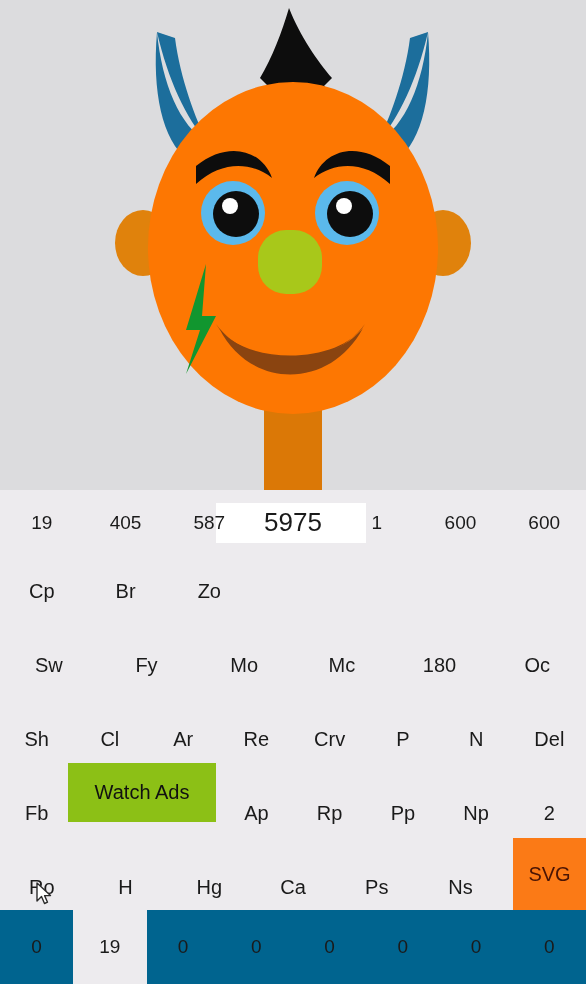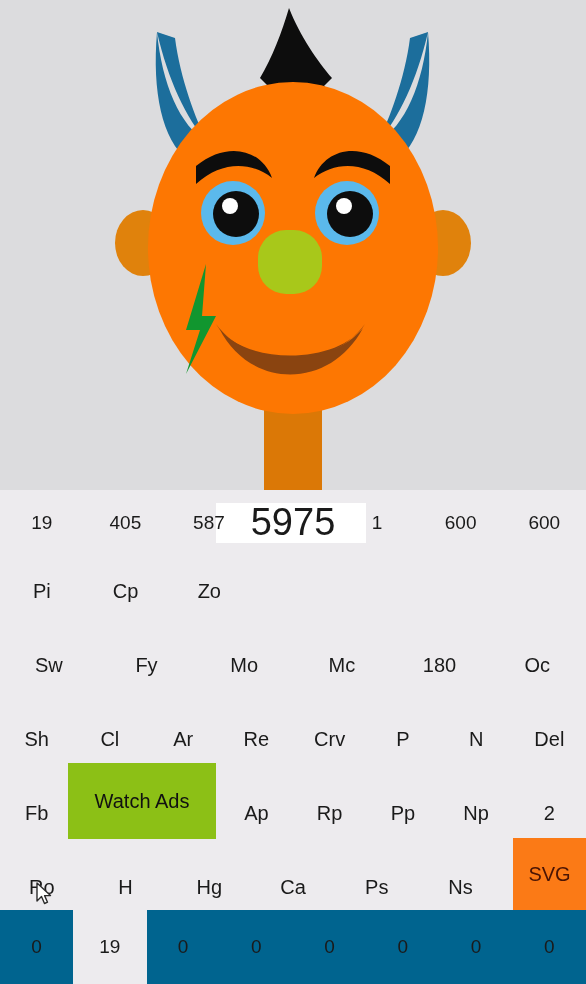--- a/index.html
+++ b/index.html
@@ -54,41 +54,41 @@
     font-size: 20px;
     color: #1a1a1a;
     line-height: 1;
     user-select: none;
   }
   .key-cell.empty { color: transparent; }
 
   
   #row-display .key-cell { font-size: 19px; }
   #row-display .display-main {
-    font-size: 38px;
+    font-size: 26px;
     font-weight: 400;
   }
   .display-highlight {
     position: absolute;
     left: 216px;
     top: 13px;
     width: 150px;
     height: 40px;
     background: #ffffff;
     z-index: 0;
   }
   #row-display .key-cell span { position: relative; z-index: 1; }
 
   
   .watch-ads-btn {
     position: absolute;
     left: 68px;
     top: 763px;
     width: 148px;
-    height: 76px;
+    height: 59px;
     background: #8cc016;
     display: flex;
     align-items: center;
     justify-content: center;
     font-size: 20px;
     color: #111111;
     z-index: 3;
   }
 
   
@@ -202,22 +202,22 @@
         </div>
       <div class="key-cell">
           <span>600</span>
         </div>
       <div class="key-cell">
           <span>600</span>
         </div>
     </div>
 
     <div class="key-row">
-      <div class="key-cell">Pi</div>
       <div class="key-cell">Cp</div>
+      <div class="key-cell">Br</div>
       <div class="key-cell">Zo</div>
       <div class="key-cell empty"></div>
       <div class="key-cell empty"></div>
       <div class="key-cell empty"></div>
       <div class="key-cell empty"></div>
     </div>
 
     <div class="key-row">
       <div class="key-cell">Sw</div>
       <div class="key-cell">Fy</div>

